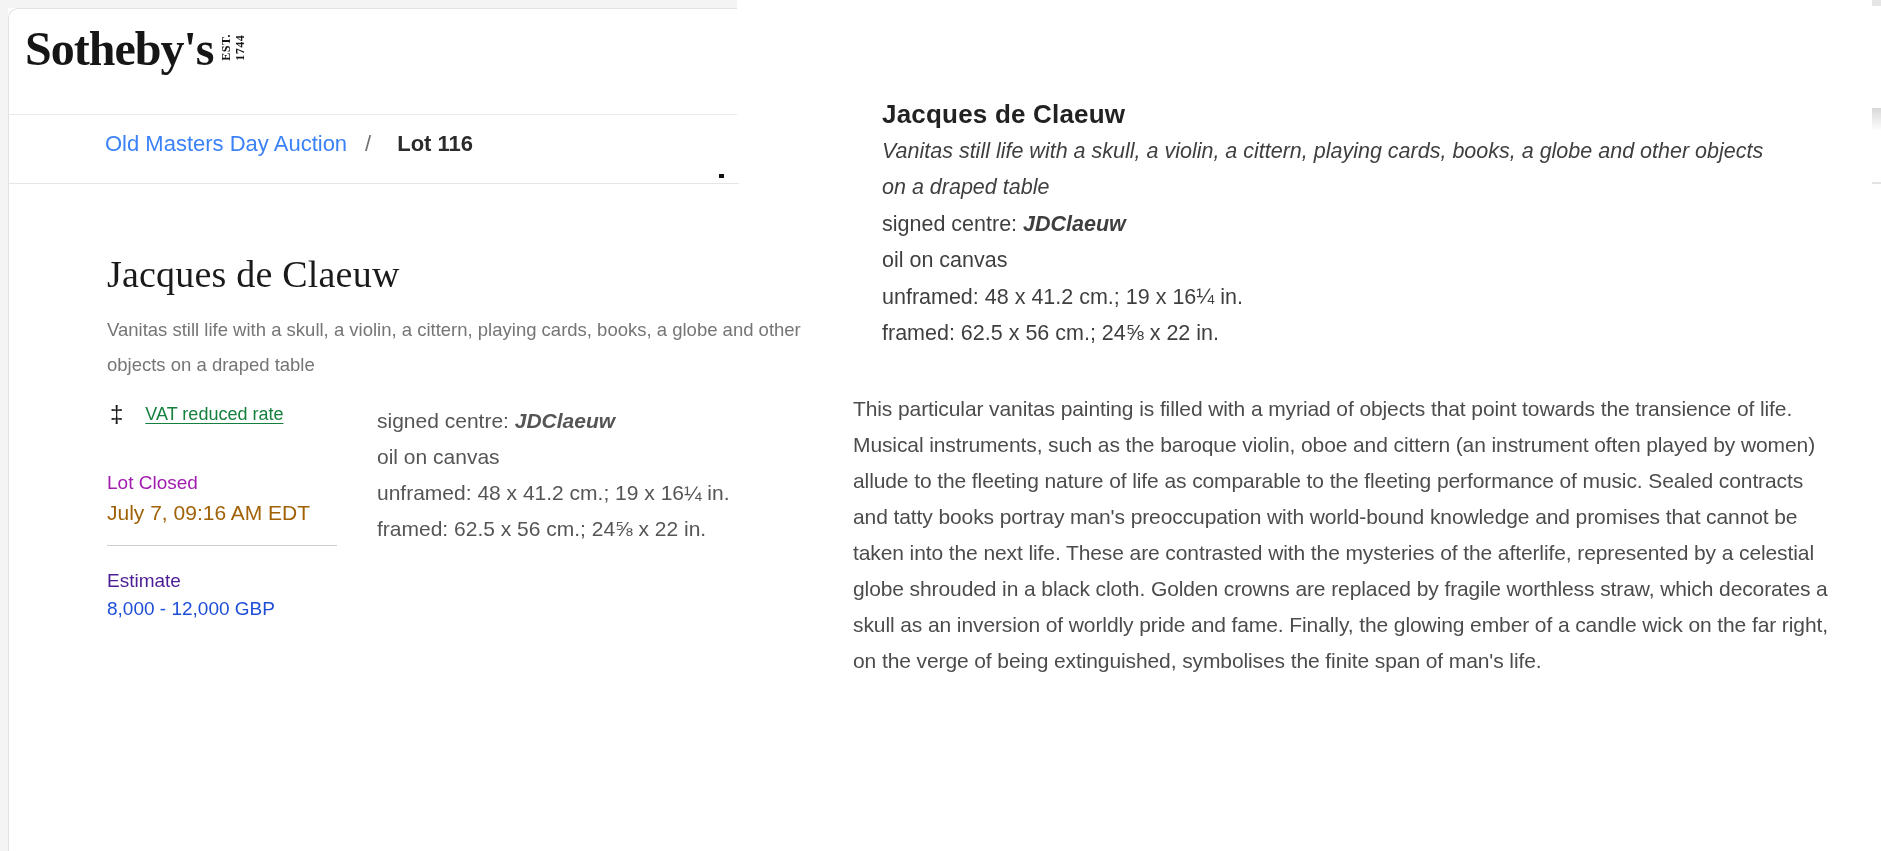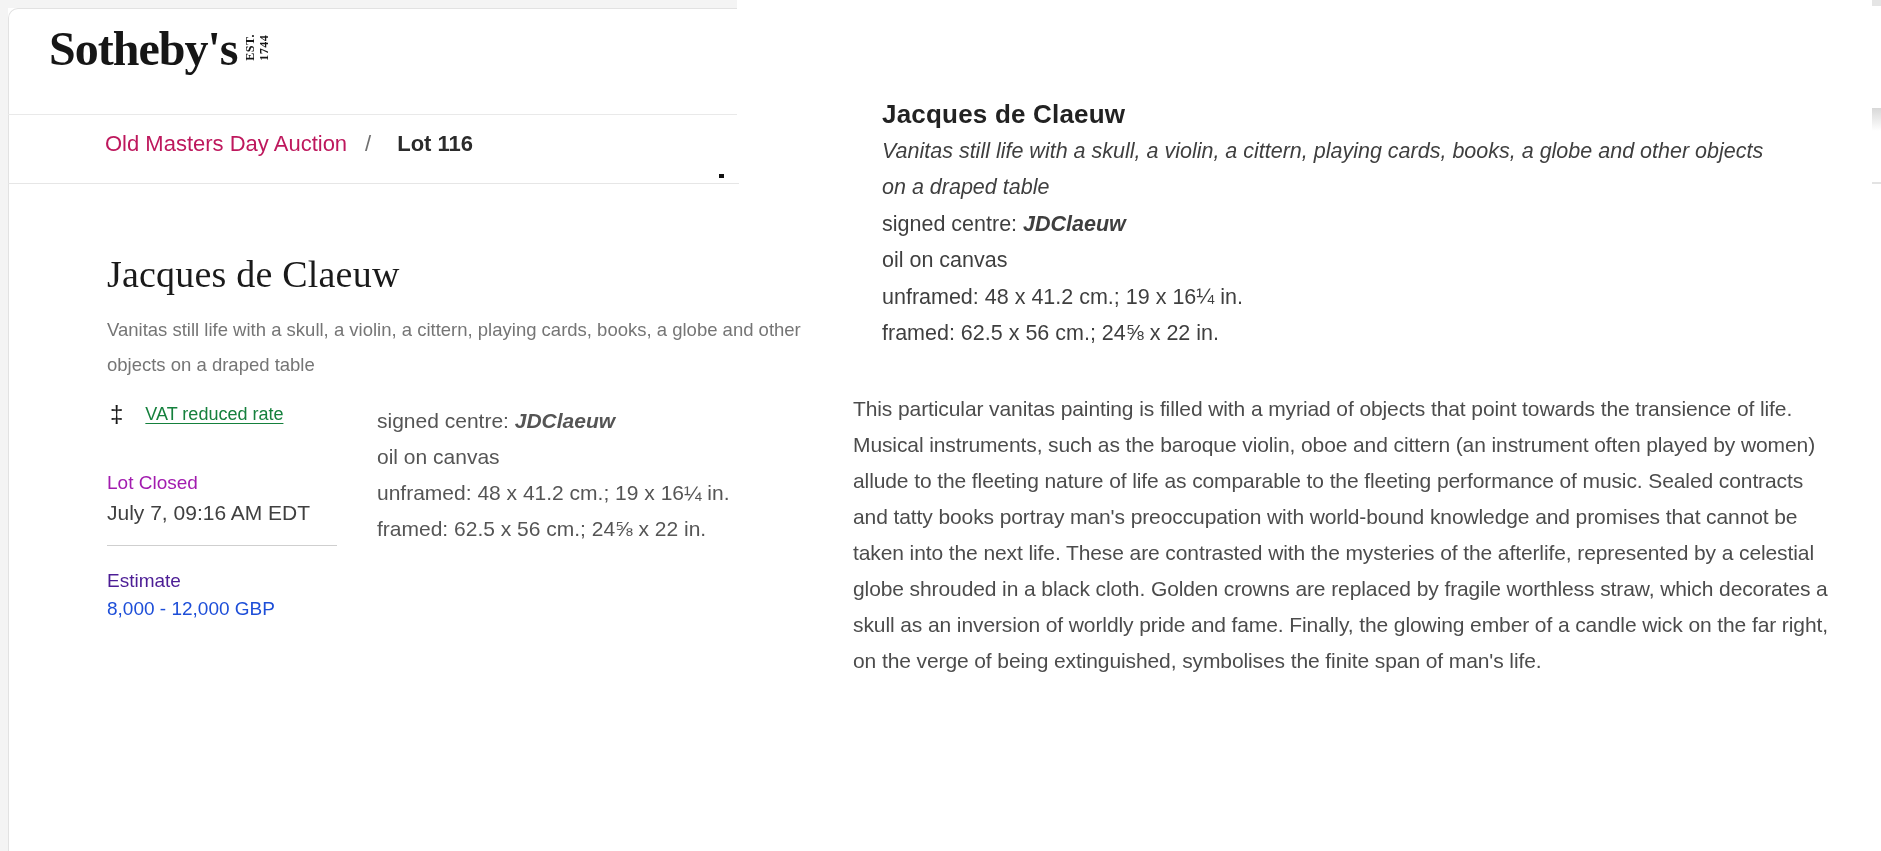--- a/index.html
+++ b/index.html
@@ -14,38 +14,38 @@
 
   
   .card {
     position: absolute; left: 8px; top: 8px; width: 729px; height: 843px;
     background: #ffffff;
     border-left: 1px solid #e2e2e2; border-top: 1px solid #e2e2e2;
     border-radius: 10px 0 0 0;
   }
 
   
-  .logo-wrap { position: absolute; left: 25px; top: 14px; height: 70px; display: flex; align-items: center; cursor: pointer; margin-left: 24px; }
+  .logo-wrap { position: absolute; left: 25px; top: 14px; height: 70px; display: flex; align-items: center; cursor: pointer; }
   .logo-text {
     font-family: "Liberation Serif", serif; font-weight: 700;
     font-size: 48px; letter-spacing: -1px; color: #161616; line-height: 1;
   }
   .logo-est {
     margin-left: 7px; margin-top: -4px;
     writing-mode: vertical-rl; transform: rotate(180deg);
     font-family: "Liberation Serif", serif; font-weight: 700;
     font-size: 12px; letter-spacing: 0.5px; color: #161616; line-height: 1.15;
     white-space: pre-line;
   }
 
   .header-border { position: absolute; left: 8px; top: 114px; width: 729px; height: 1px; background: #e9e9e9; }
 
   
   .breadcrumb { position: absolute; left: 105px; top: 131px; display: flex; align-items: baseline; font-size: 22px; }
-  .bc-link { color: #be185d; text-decoration: none; cursor: pointer; }
+  .bc-link { color: #3b82f6; text-decoration: none; cursor: pointer; }
   .bc-sep { color: #6f6f6f; margin: 0 26px 0 18px; }
   .bc-current { color: #2b2b2b; font-weight: bold; }
 
   .cursor-dot { position: absolute; left: 719px; top: 174px; width: 5px; height: 4px; background: #111; }
 
   .bc-divider { position: absolute; left: 8px; top: 183px; width: 731px; height: 1px; background: #e6e6e6; }
 
   
   .overline {
     position: absolute; left: 105px; top: 221px;
@@ -59,21 +59,21 @@
   .art-desc {
     position: absolute; left: 107px; top: 312px; width: 718px;
     font-size: 18.5px; line-height: 35px; color: #757575;
   }
 
   .vat-row { position: absolute; left: 110px; top: 402px; display: flex; align-items: center; }
   .vat-icon { font-size: 24px; color: #1a1a1a; line-height: 1; }
   .vat-link { margin-left: 22px; font-size: 18px; color: #15803d; text-decoration: underline; text-underline-offset: 3px; cursor: pointer; }
 
   .lot-status-label { position: absolute; left: 107px; top: 472px; font-size: 19px; color: #a21caf; }
-  .lot-status-time  { position: absolute; left: 107px; top: 501px; font-size: 21px; color: #404040; }
+  .lot-status-time  { position: absolute; left: 107px; top: 501px; font-size: 21px; color: #a16207; }
   .mini-divider { position: absolute; left: 107px; top: 545px; width: 230px; height: 1px; background: #cfcfcf; }
   .estimate-label { position: absolute; left: 107px; top: 570px; font-size: 19px; color: #4c1d95; }
   .estimate-value { position: absolute; left: 107px; top: 598px; font-size: 19px; color: #1d4ed8; }
 
   
   .specs { position: absolute; left: 377px; top: 403px; font-size: 21px; line-height: 36px; color: #555; }
   .specs i, .details i { font-style: italic; font-weight: bold; }
 
   
   .details { position: absolute; left: 882px; top: 96px; width: 910px; font-size: 21.5px; line-height: 36.5px; color: #3f3f3f; }

